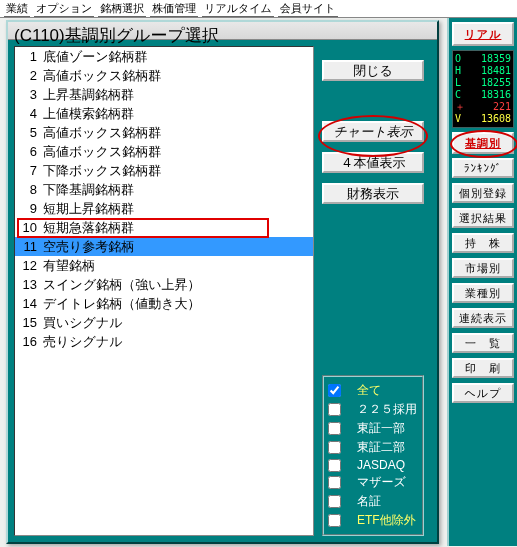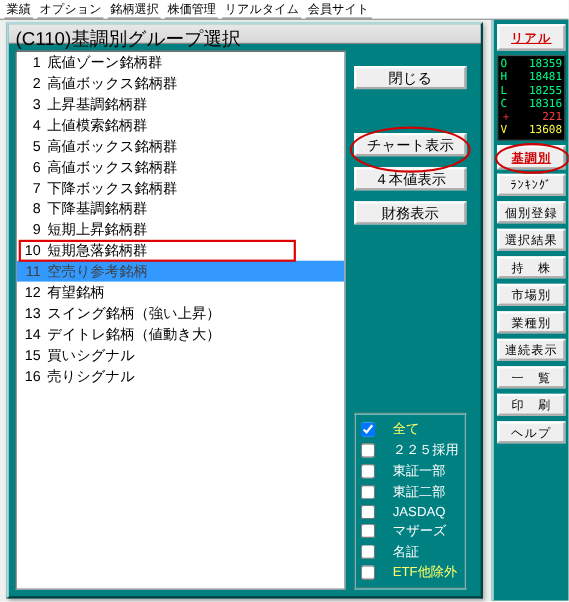--- a/index.html
+++ b/index.html
@@ -51,40 +51,40 @@
     position:relative;
   }
   .listpanel .row {
     display:flex;
     padding:1px 2px;
     font-size:13px;
     line-height:17px;
     white-space:nowrap;
   }
   .listpanel .row .num { width:26px; text-align:right; padding-right:6px;}
-  .listpanel .row.selected { background:#3399ff; color:#404040;align-items:flex-end;}
+  .listpanel .row.selected { background:#3399ff; color:#000000;align-items:flex-end;}
   .highlight-box {
     position:absolute;
     border:2px solid #e00000;
     pointer-events:none;
   }
   .btncol {
     width:112px;
     padding:6px 6px 6px 4px;
     display:flex; flex-direction:column; gap:10px;
   }
   .winbtn {
     background:#efefef;
     border:2px outset #fff;
     height:21px;
     font-size:13px;
     display:flex; align-items:center; justify-content:center;
     cursor:pointer;
   }
-  .winbtn.ellipse-mark { position:relative; }
+  .winbtn.ellipse-mark { position:relative;font-style:italic; }
   .ellipse {
     position:absolute;
     border:2px solid #d00000;
     border-radius:50%;
     pointer-events:none;
   }
   .checkpanel {
     margin-top:auto;
     background:#008080;
     border:2px groove #a0d0d0;

